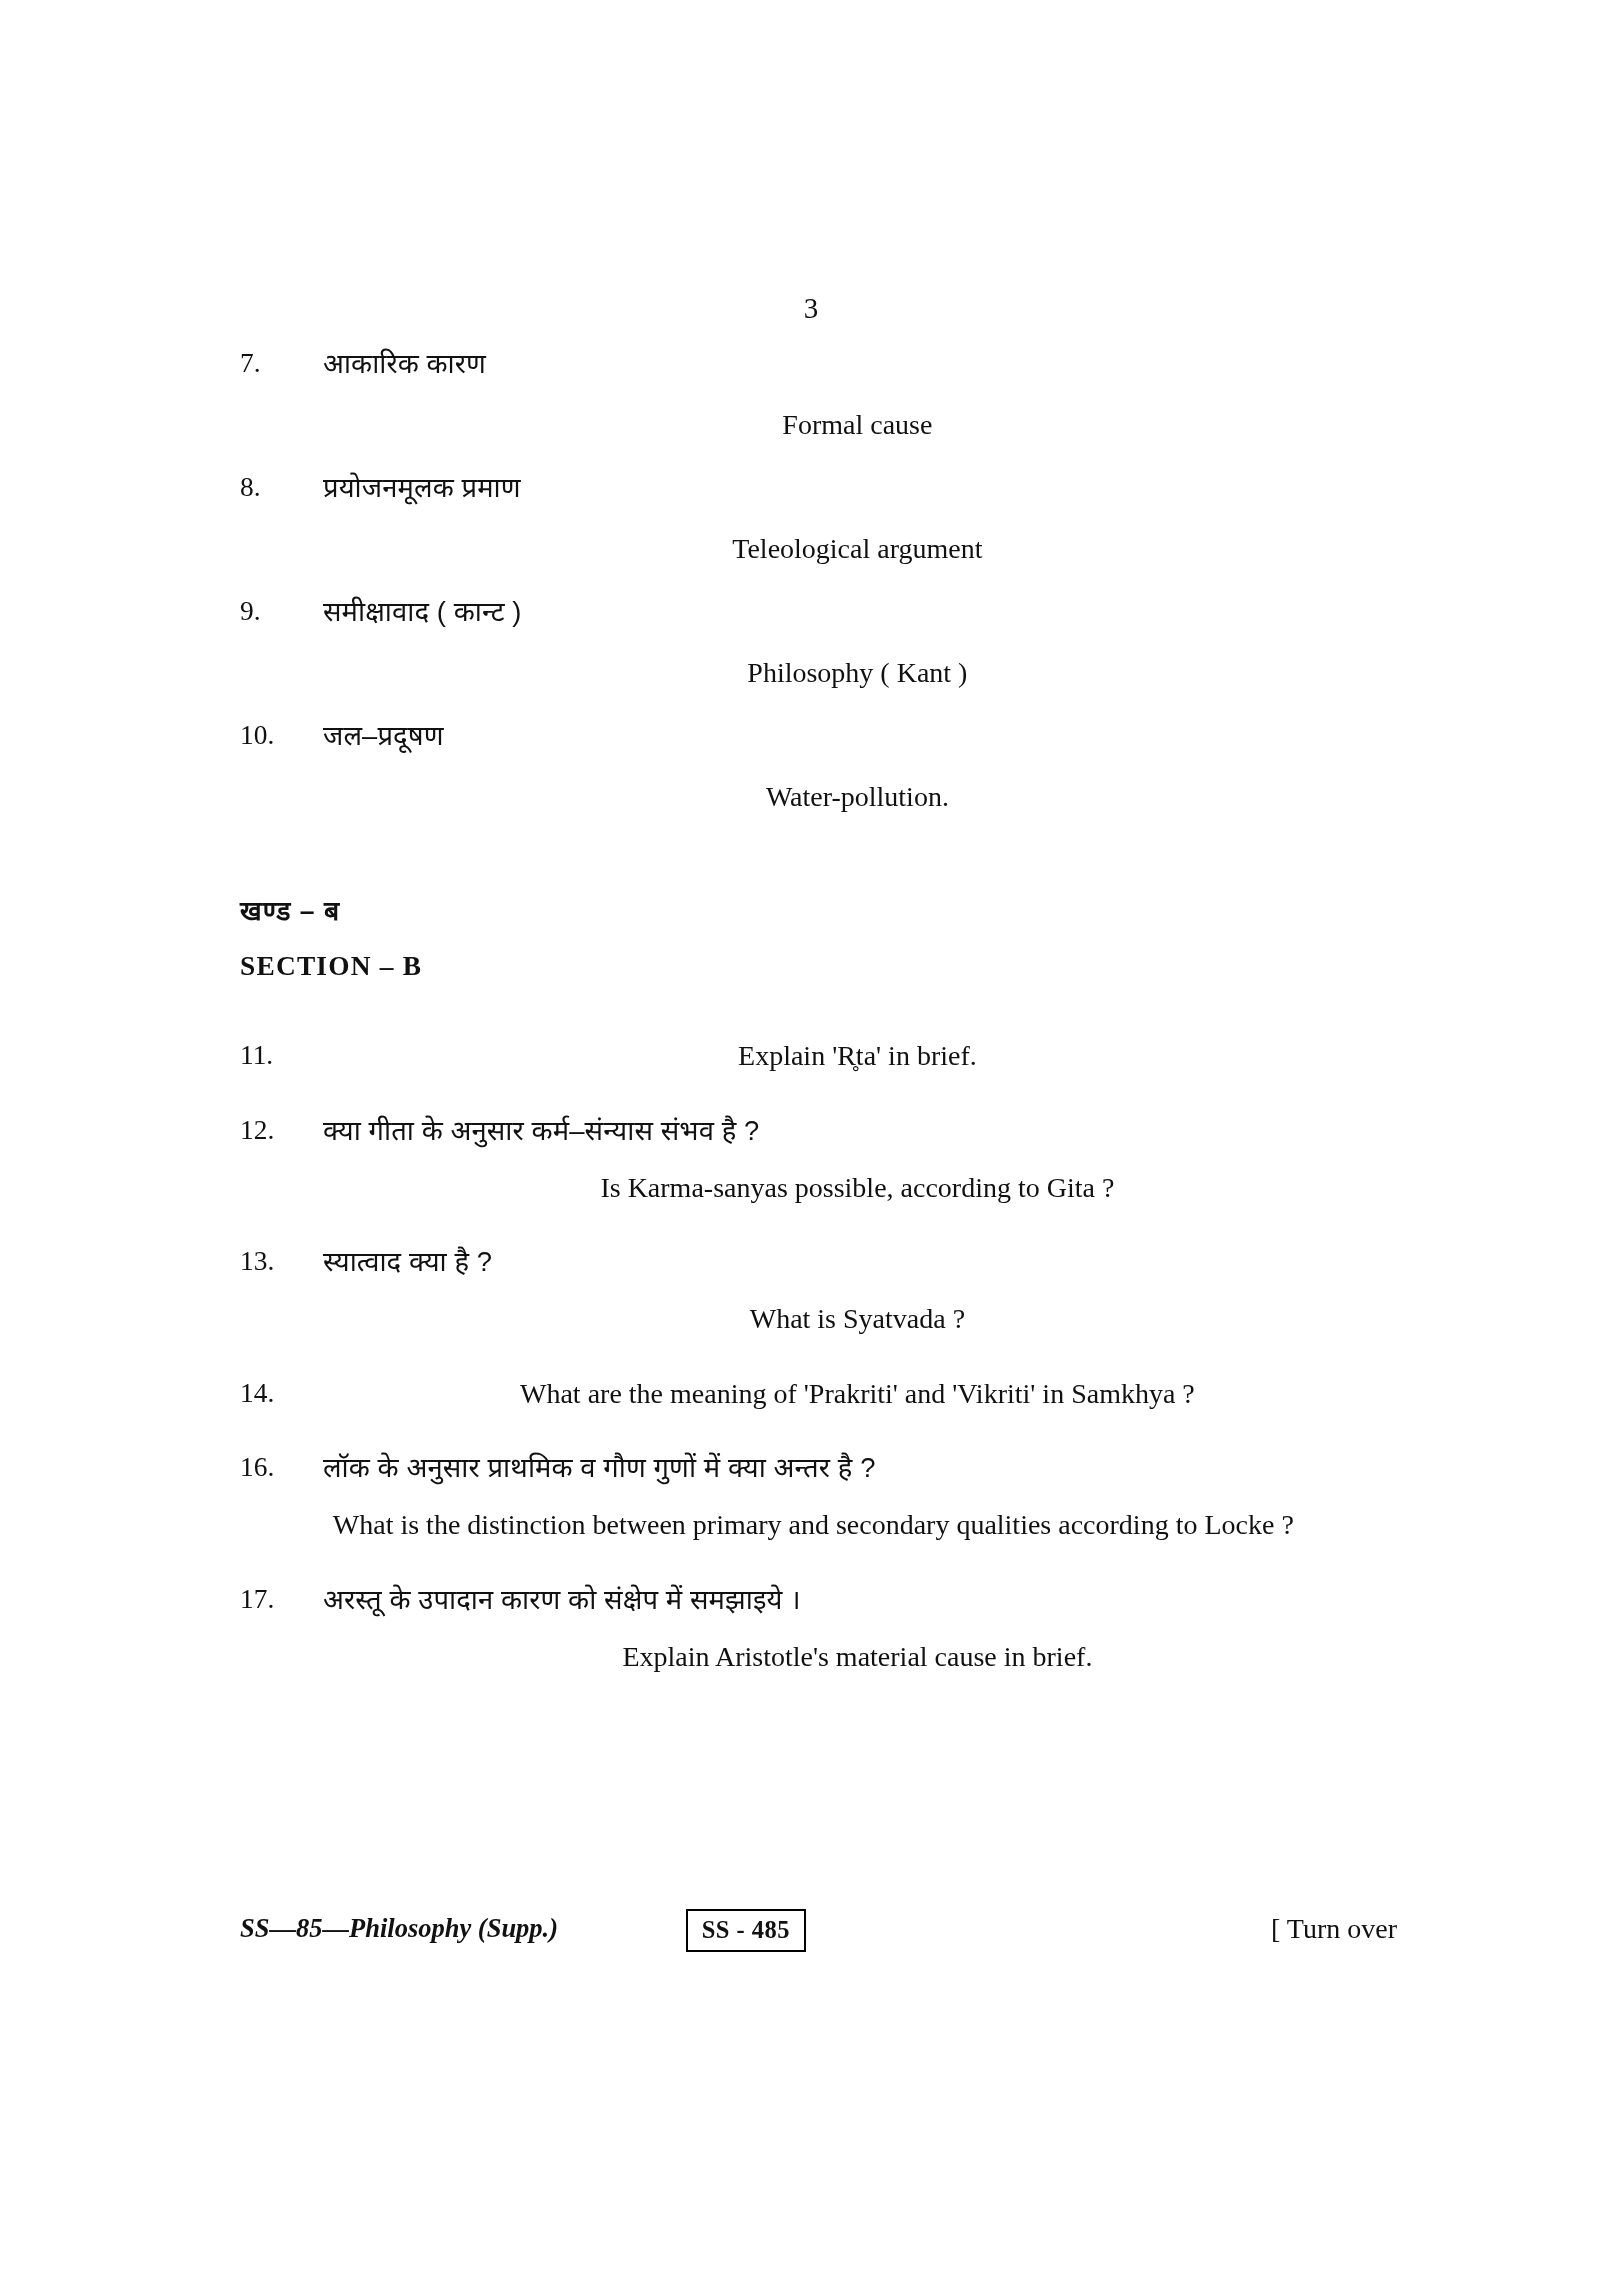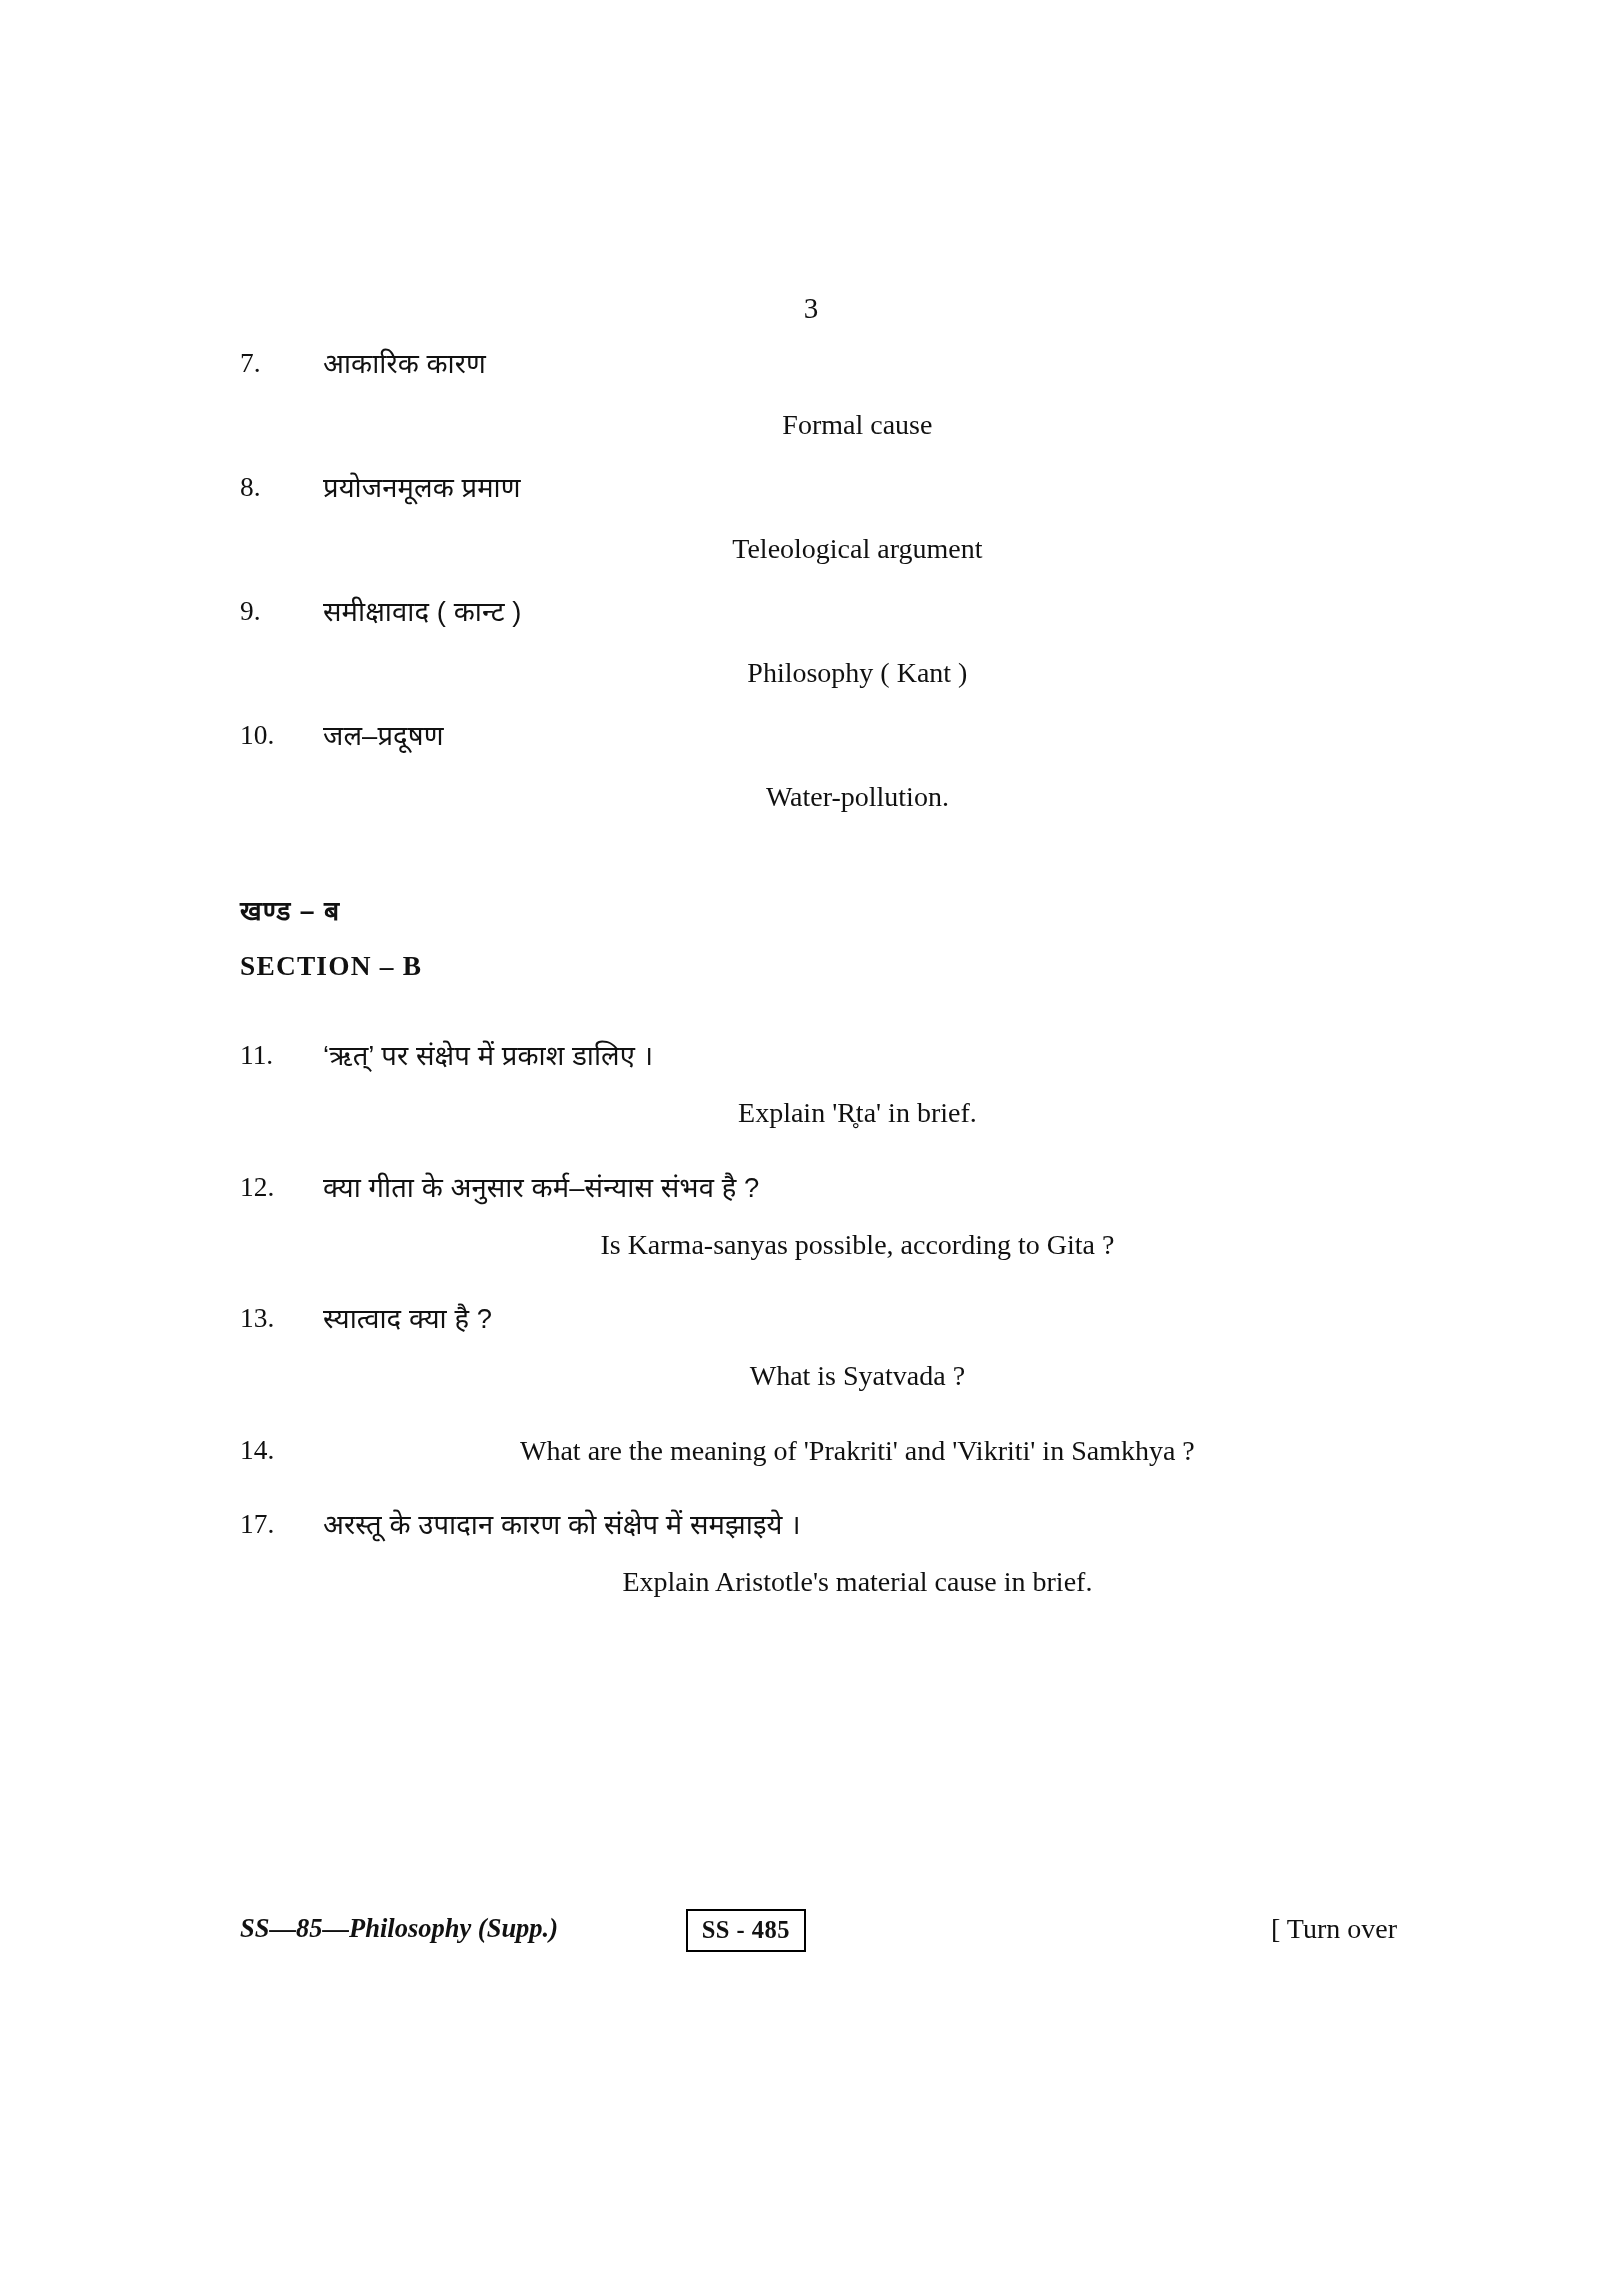--- a/index.html
+++ b/index.html
@@ -199,21 +199,20 @@
 
     <div class="section-head">
       <div class="sh-hi">खण्ड – ब</div>
       <div class="sh-en">SECTION – B</div>
     </div>
 
     <div class="bqlist">
 
       <div class="bqrow">
         <span class="qnum">11.</span>
-        <div class="line-hi">‘ऋत्’ पर संक्षेप में प्रकाश डालिए ।</div>
         <div class="line-en">Explain 'R̥ta' in brief.</div>
       </div>
 
       <div class="bqrow">
         <span class="qnum">12.</span>
         <div class="line-hi">क्या गीता के अनुसार कर्म–संन्यास संभव है  ?</div>
         <div class="line-en">Is Karma-sanyas possible, according to Gita ?</div>
       </div>
 
       <div class="bqrow">
@@ -221,20 +220,25 @@
         <div class="line-hi">स्यात्वाद क्या है  ?</div>
         <div class="line-en">What is Syatvada ?</div>
       </div>
 
       <div class="bqrow">
         <span class="qnum">14.</span>
         <div class="line-en">What are the meaning of 'Prakriti' and 'Vikriti' in Samkhya ?</div>
       </div>
 
 
+      <div class="bqrow">
+        <span class="qnum">16.</span>
+        <div class="line-hi">लॉक के अनुसार प्राथमिक व गौण गुणों में क्या अन्तर है  ?</div>
+        <div class="line-en justify">What is the distinction between primary and secondary qualities according to Locke ?</div>
+      </div>
 
       <div class="bqrow">
         <span class="qnum">17.</span>
         <div class="line-hi">अरस्तू के उपादान कारण को संक्षेप में समझाइये ।</div>
         <div class="line-en">Explain Aristotle's material cause in brief.</div>
       </div>
 
     </div>
 
   </div>

